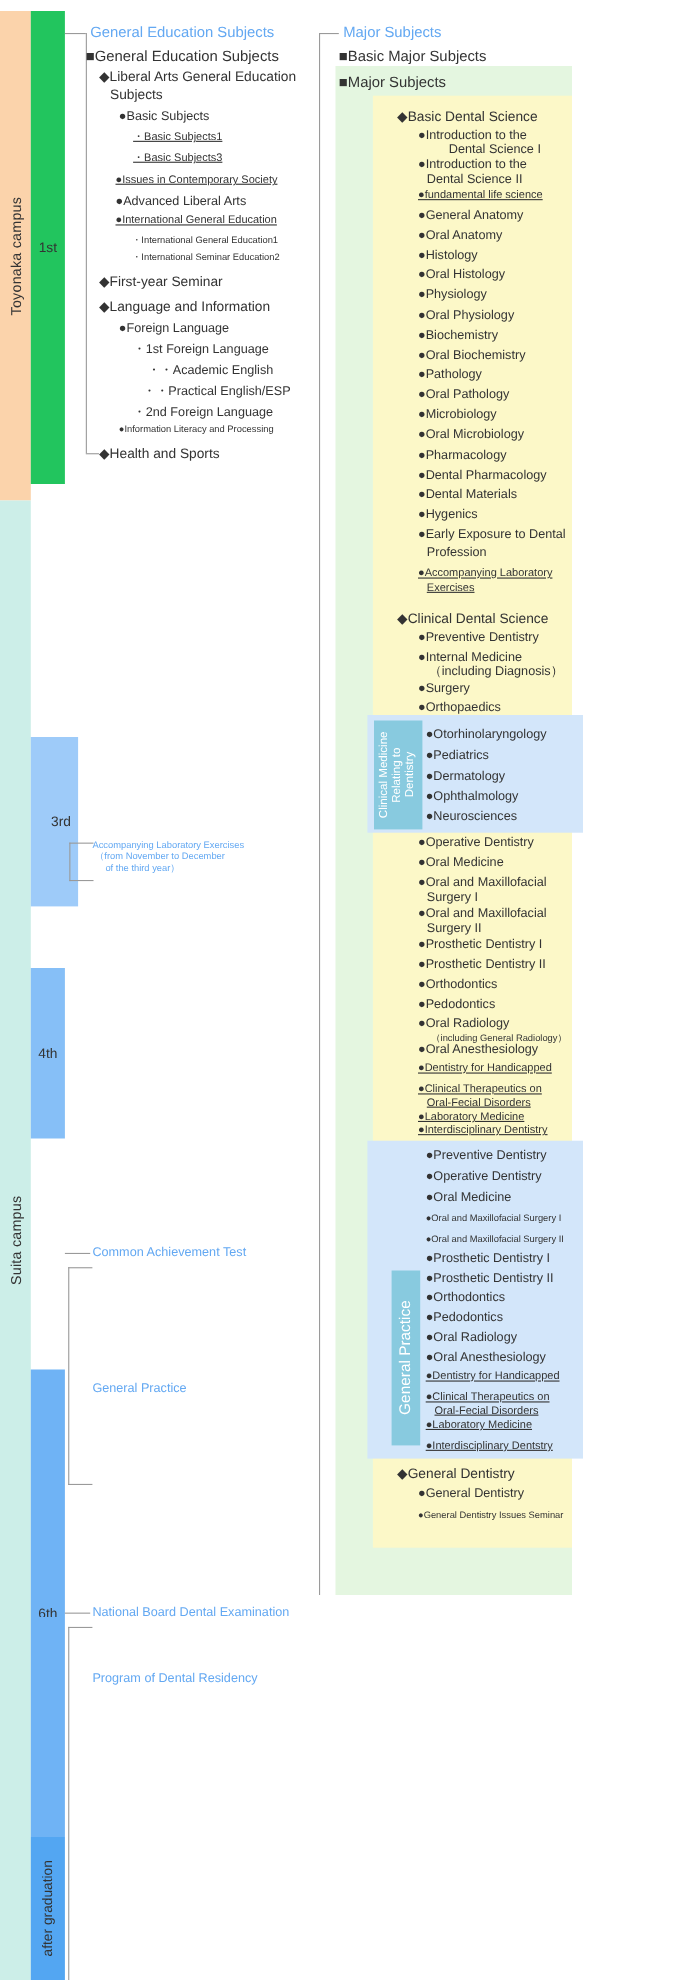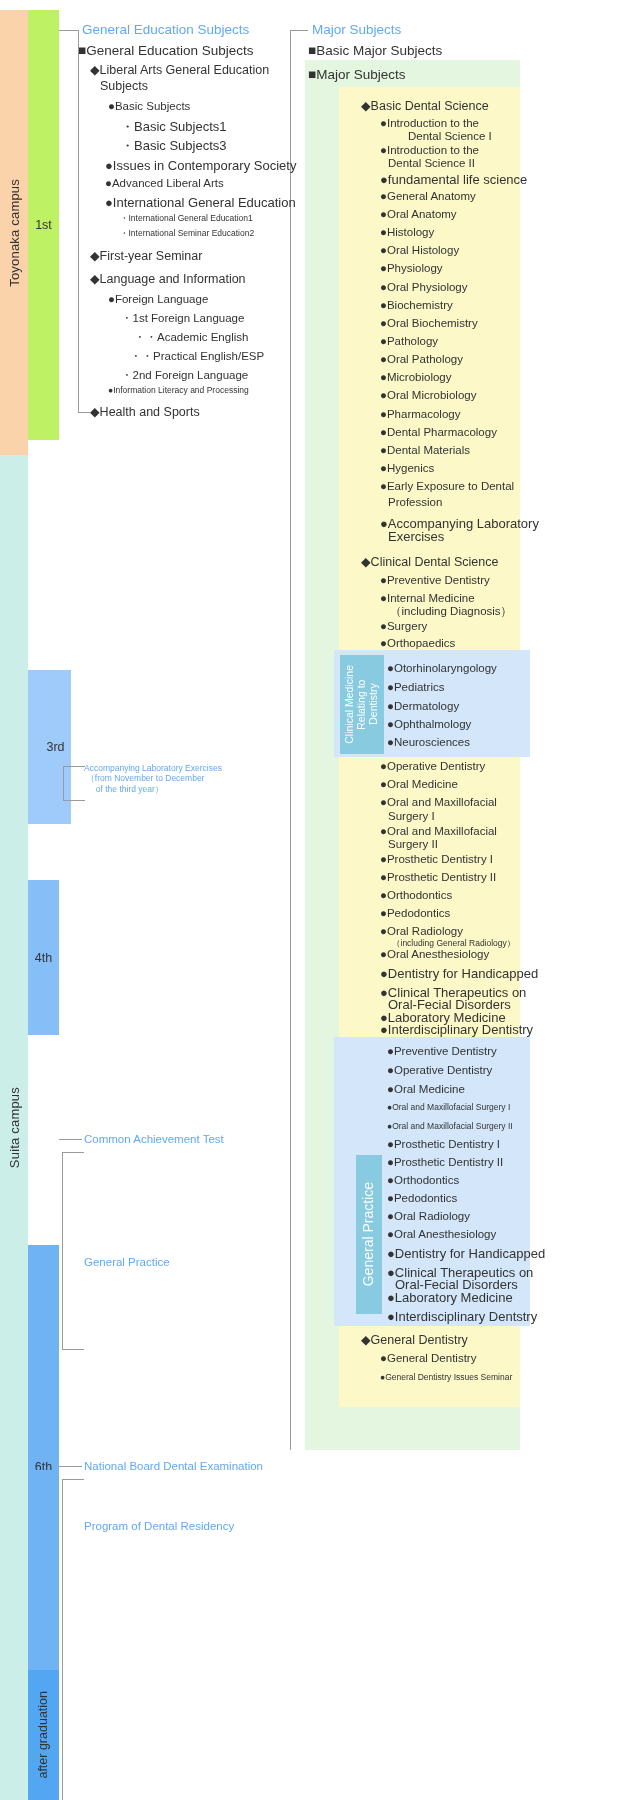--- a/index.html
+++ b/index.html
@@ -87,21 +87,21 @@
   
   .node {
     position: absolute;
     color: #333333;
     white-space: pre-wrap;
     line-height: 1.18;
   }
   .lvl-sq   { font-size: 13.5px; }
   .lvl-dia  { font-size: 12.5px; }
   .lvl-dot  { font-size: 11.5px; }
-  .lvl-mid  { font-size: 13px; }
+  .lvl-mid  { font-size: 10px; text-decoration: underline; }
   .lvl-sm   { font-size: 8.5px; }
 
   
   .callout {
     position: absolute;
     font-size: 11.5px;
     color: #63a8f2;
     line-height: 1.22;
     white-space: pre;
   }
@@ -142,21 +142,21 @@
 
 <div id="page">
 
   <div class="campus-col" style="top:10px;height:445px;background:#fbd3ab;">
     <span class="campus-label">Toyonaka campus</span>
   </div>
   <div class="campus-col" style="top:455px;height:1345px;background:#cceee8;">
     <span class="campus-label">Suita campus</span>
   </div>
 
-  <div class="year-col" style="top:10px;height:430px;background:#bef264;">
+  <div class="year-col" style="top:10px;height:430px;background:#22c55e;">
     <span class="year-label">1st</span>
   </div>
   <div class="year-col" style="top:670px;height:154px;background:#9ecbf9;padding-left:12px;">
     <span class="year-label">3rd</span>
   </div>
   <div class="year-col" style="top:880px;height:155px;background:#86bff7;">
     <span class="year-label">4th</span>
   </div>
   <div class="year-col" style="top:1245px;height:225px;background:#6fb3f5;align-items:flex-end;">
     <span class="year-label" style="margin-bottom:-4px;">6th</span>

